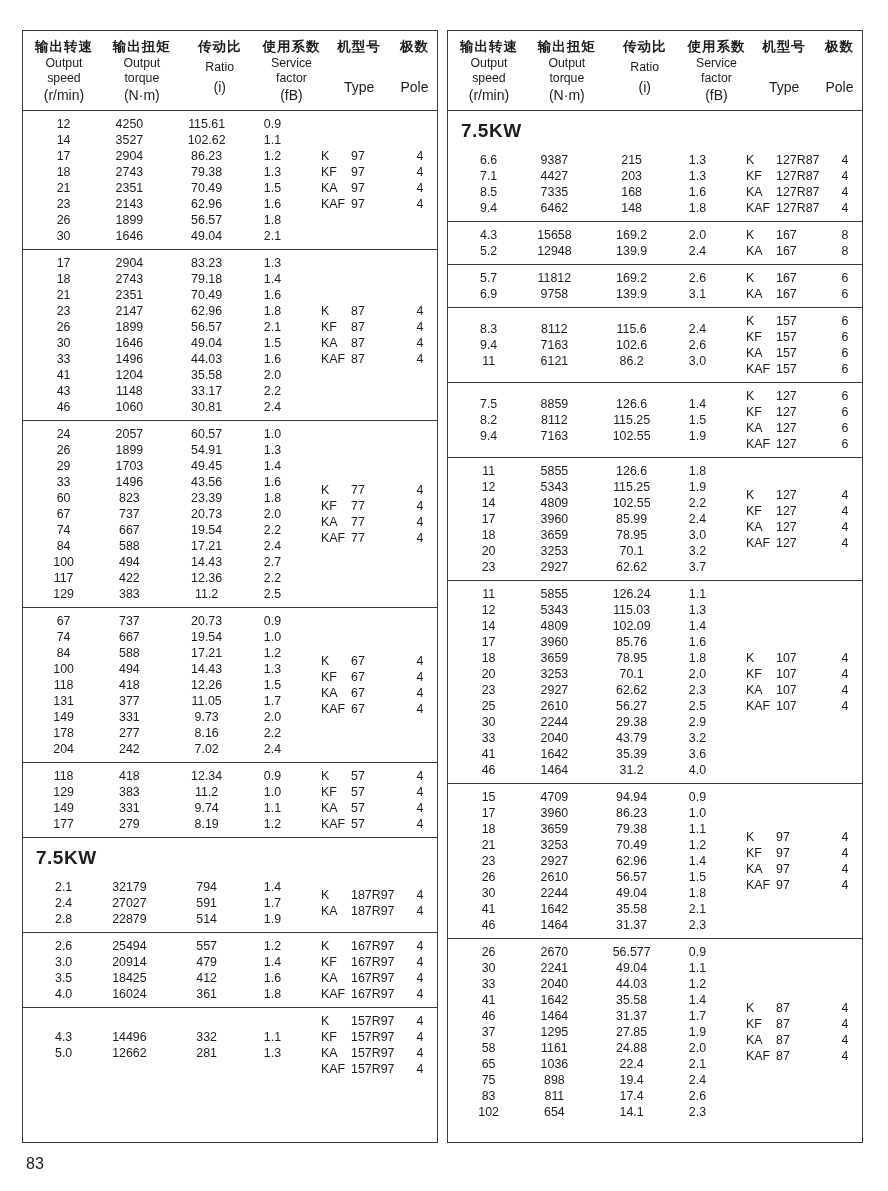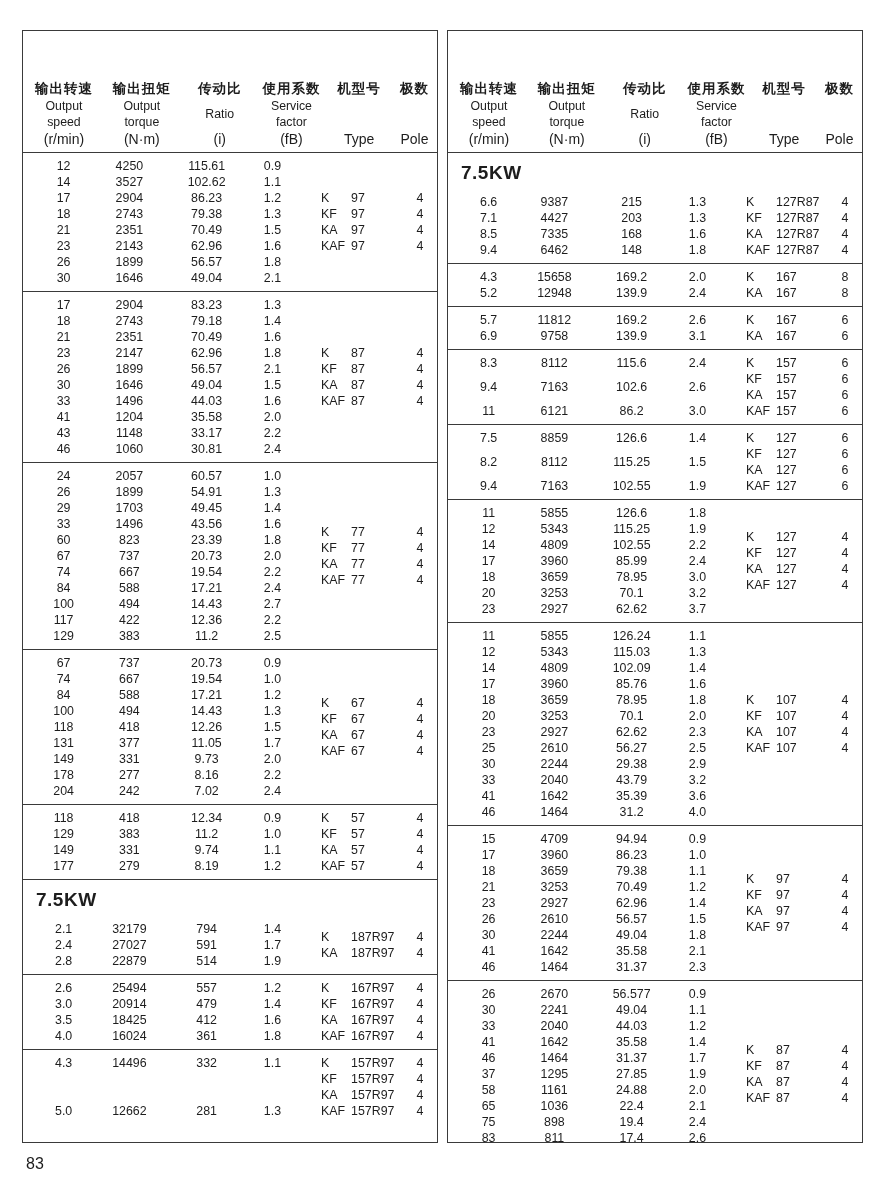--- a/index.html
+++ b/index.html
@@ -21,23 +21,22 @@
     box-sizing:border-box;
     display:flex;flex-direction:column;
     overflow:hidden;
     background:#fff;
   }
   
   .thead{
     display:flex;
     border-bottom:1.4px solid #3a3a3a;
     height:80px;box-sizing:border-box;
-    padding:7px 2px 5px 2px;
+    padding:7px 2px 15px 2px;
     flex-shrink:0;
-    margin-top:42px;
   }
   .hcell{
     display:flex;flex-direction:column;justify-content:space-between;
     text-align:center;box-sizing:border-box;
   }
   .w-speed{width:19%}.w-torque{width:19%}.w-ratio{width:19%}
   .w-fb{width:16%}.w-type{width:17%}.w-pole{width:10%}
   .hcn{font-size:13.5px;font-weight:bold;letter-spacing:1px;white-space:nowrap;}
   .hen{flex:1;display:flex;flex-direction:column;justify-content:center;
        font-size:12.3px;line-height:1.25;}
@@ -49,21 +48,21 @@
     padding:9px 0 5px 13px;letter-spacing:.5px;
   }
   .block{
     display:flex;
     border-bottom:1.2px solid #3a3a3a;
     padding:5px 0;
   }
   .block:last-child{border-bottom:none;}
   .drows{
     width:72%;box-sizing:border-box;padding-left:12px;
-    display:flex;flex-direction:column;justify-content:space-between;
+    display:flex;flex-direction:column;justify-content:center;
   }
   .drow{display:flex;height:16px;line-height:16px;font-size:12.4px;}
   .c0{width:20%;text-align:center;}
   .c1{width:26%;text-align:center;}
   .c2{width:28%;text-align:center;}
   .c3{width:18%;text-align:center;}
   .types{
     width:28%;box-sizing:border-box;
     display:flex;flex-direction:column;justify-content:center;
   }

